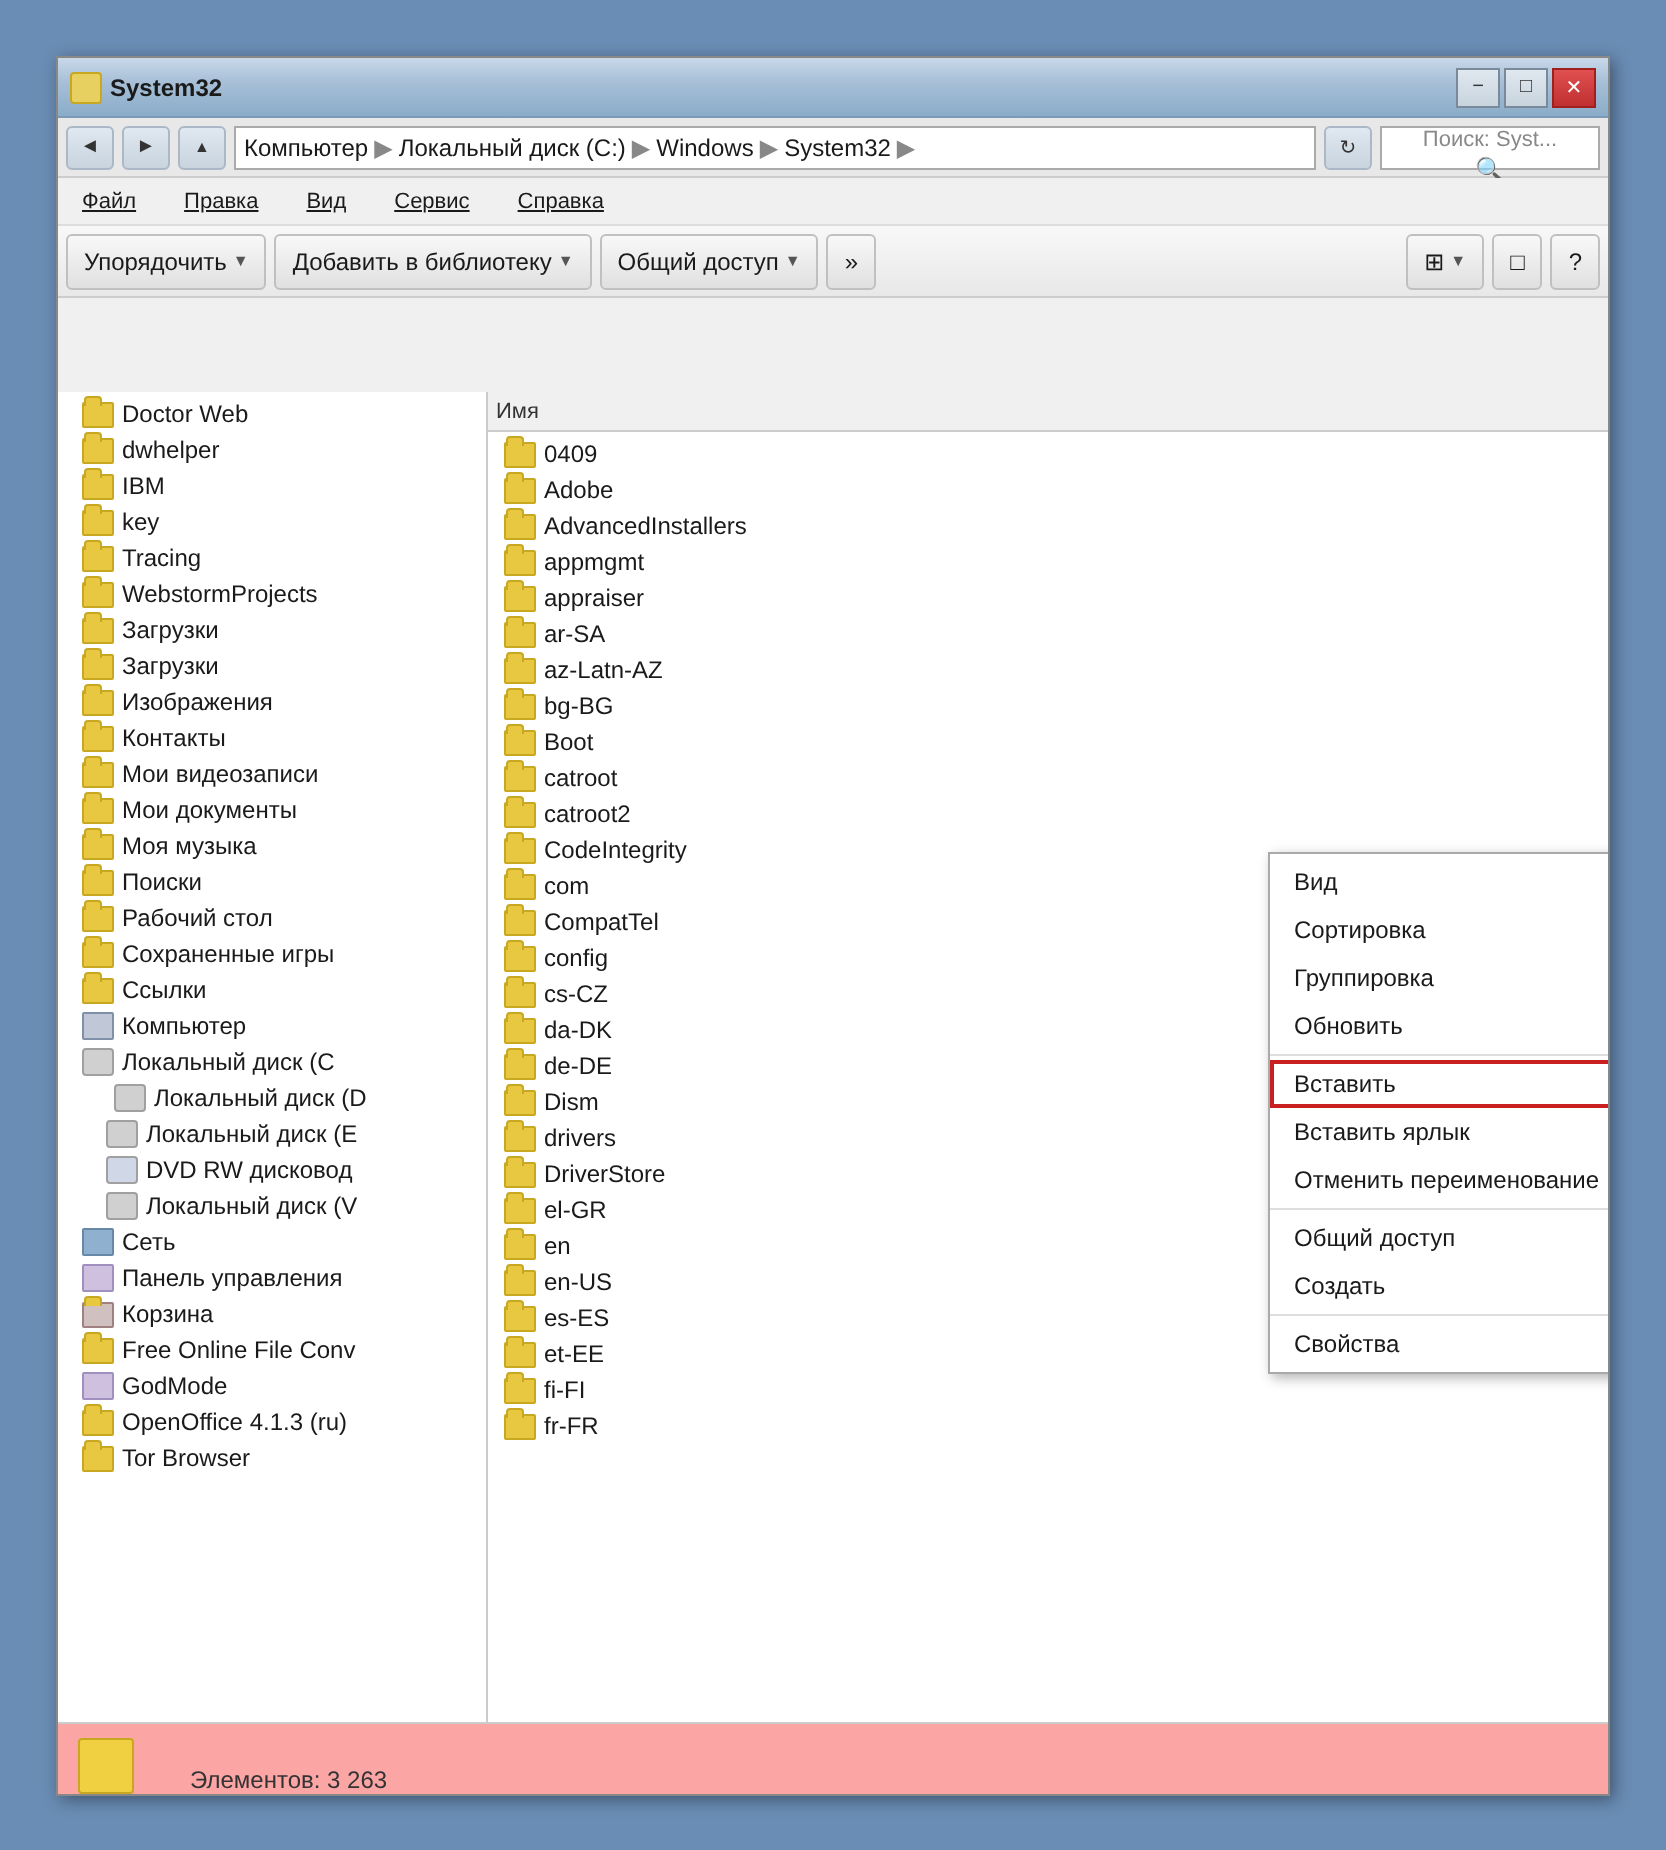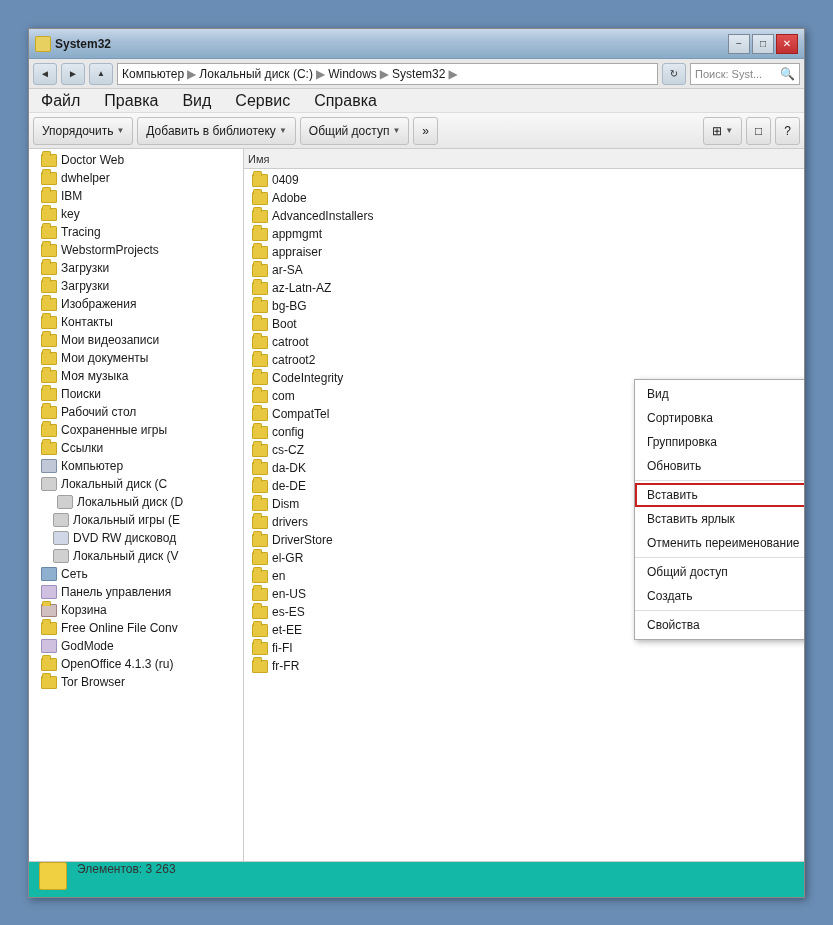--- a/index.html
+++ b/index.html
@@ -107,36 +107,38 @@
     .path-item { color: #1a1a1a; }
     .search-box {
       width: 110px;
       height: 22px;
       background: white;
       border: 1px solid #aaa;
       display: flex;
       align-items: center;
       padding: 0 4px;
       gap: 2px;
+      flex-direction: column;
     }
     .search-text { color: #888; font-size: 11px; flex: 1; }
     .menu-bar {
       height: 24px;
       background: #f0f0f0;
       display: flex;
       align-items: center;
       padding: 0 8px;
       border-bottom: 1px solid #ddd;
       gap: 16px;
     }
     .menu-item {
-      font-size: 16px;
+      font-size: 11px;
       color: #1a1a1a;
       cursor: pointer;
       padding: 2px 4px;
+      text-decoration: underline;
     }
     .toolbar {
       height: 36px;
       background: linear-gradient(to bottom, #f8f8f8, #e8e8e8);
       display: flex;
       align-items: center;
       padding: 0 4px;
       border-bottom: 1px solid #ccc;
       gap: 4px;
     }
@@ -154,20 +156,21 @@
       color: #1a1a1a;
     }
     .toolbar-chevron {
       font-size: 8px;
       color: #555;
     }
     .content-area {
       flex: 1;
       display: flex;
       overflow: hidden;
+      margin-top: 47px;
     }
     .sidebar {
       width: 215px;
       background: white;
       border-right: 1px solid #ccc;
       overflow-y: auto;
       padding: 2px 0;
     }
     .sidebar-item {
       display: flex;
@@ -288,26 +291,26 @@
     .file-icon-sm.blue {
       background: #a0b8e0;
       border-color: #6080c0;
     }
     .file-icon-sm.blue::before {
       background: #a0b8e0;
       border-color: #6080c0;
     }
     .status-bar {
       height: 36px;
-      background: #14b8a6;
+      background: #fca5a5;
       border-top: 1px solid #ccc;
       display: flex;
-      align-items: flex-start;
+      align-items: flex-end;
       padding: 0 10px;
-      gap: 10px;
+      gap: 28px;
     }
     .status-icon {
       width: 28px;
       height: 28px;
       background: #f0d040;
       border: 1px solid #c8a820;
       border-radius: 2px;
     }
     .status-text {
       font-size: 12px;
@@ -493,21 +496,21 @@
       <div class="sidebar-item" style="">
         <div class="drive-icon"></div>
         <span>Локальный диск (C</span>
       </div>
       <div class="sidebar-item" style="padding-left: 28px;">
         <div class="drive-icon"></div>
         <span>Локальный диск (D</span>
       </div>
       <div class="sidebar-item" style="padding-left: 24px;">
         <div class="drive-icon"></div>
-        <span>Локальный игры (E</span>
+        <span>Локальный диск (E</span>
       </div>
       <div class="sidebar-item" style="padding-left: 24px;">
         <div class="drive-icon" style="background:#d0d8e8;"></div>
         <span>DVD RW дисковод</span>
       </div>
       <div class="sidebar-item" style="padding-left: 24px;">
         <div class="drive-icon"></div>
         <span>Локальный диск (V</span>
       </div>
       <div class="sidebar-item">

